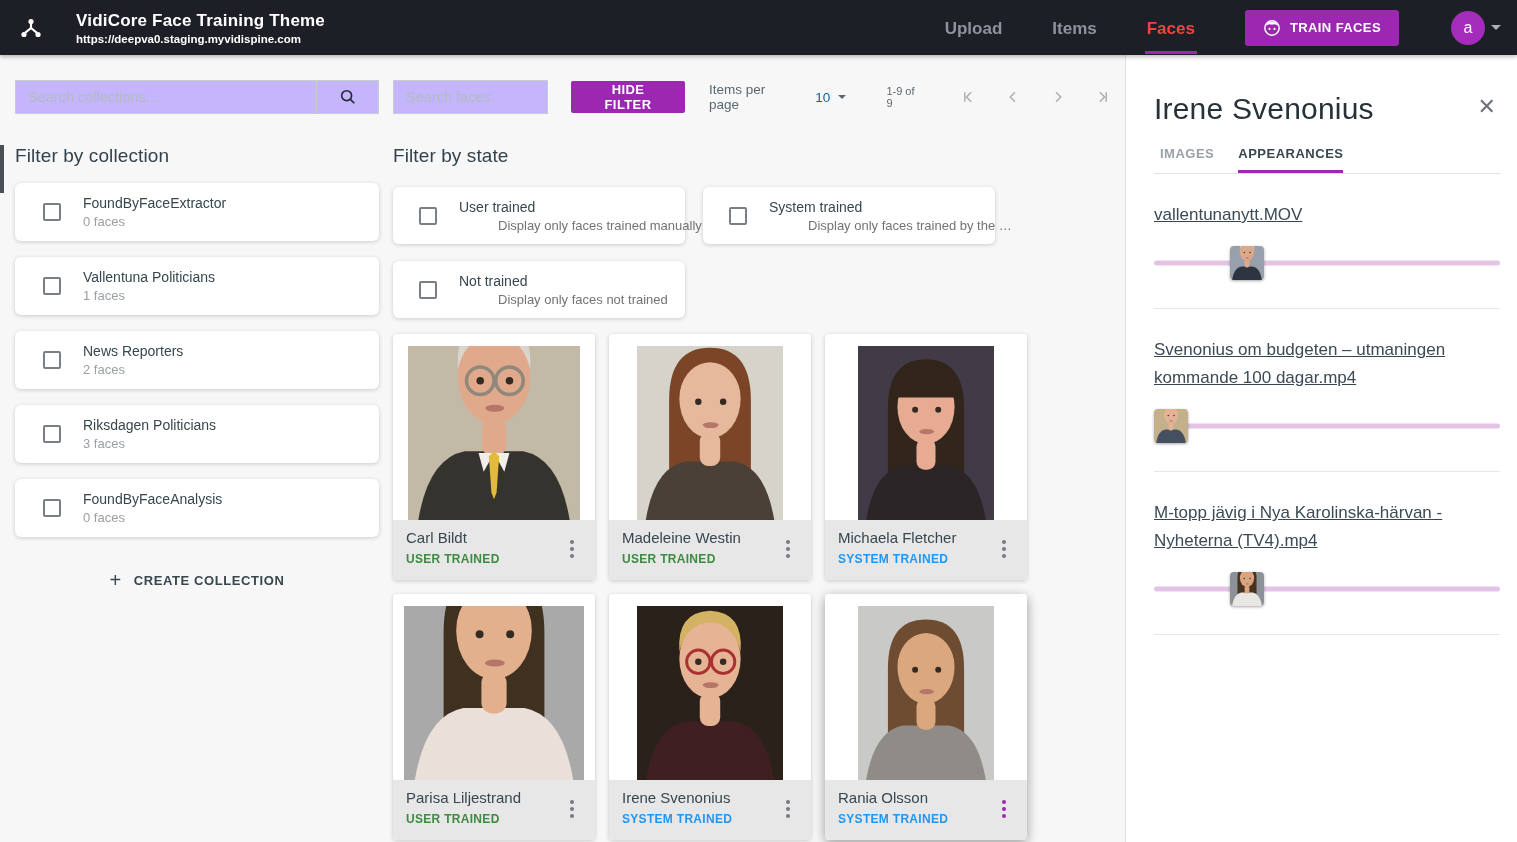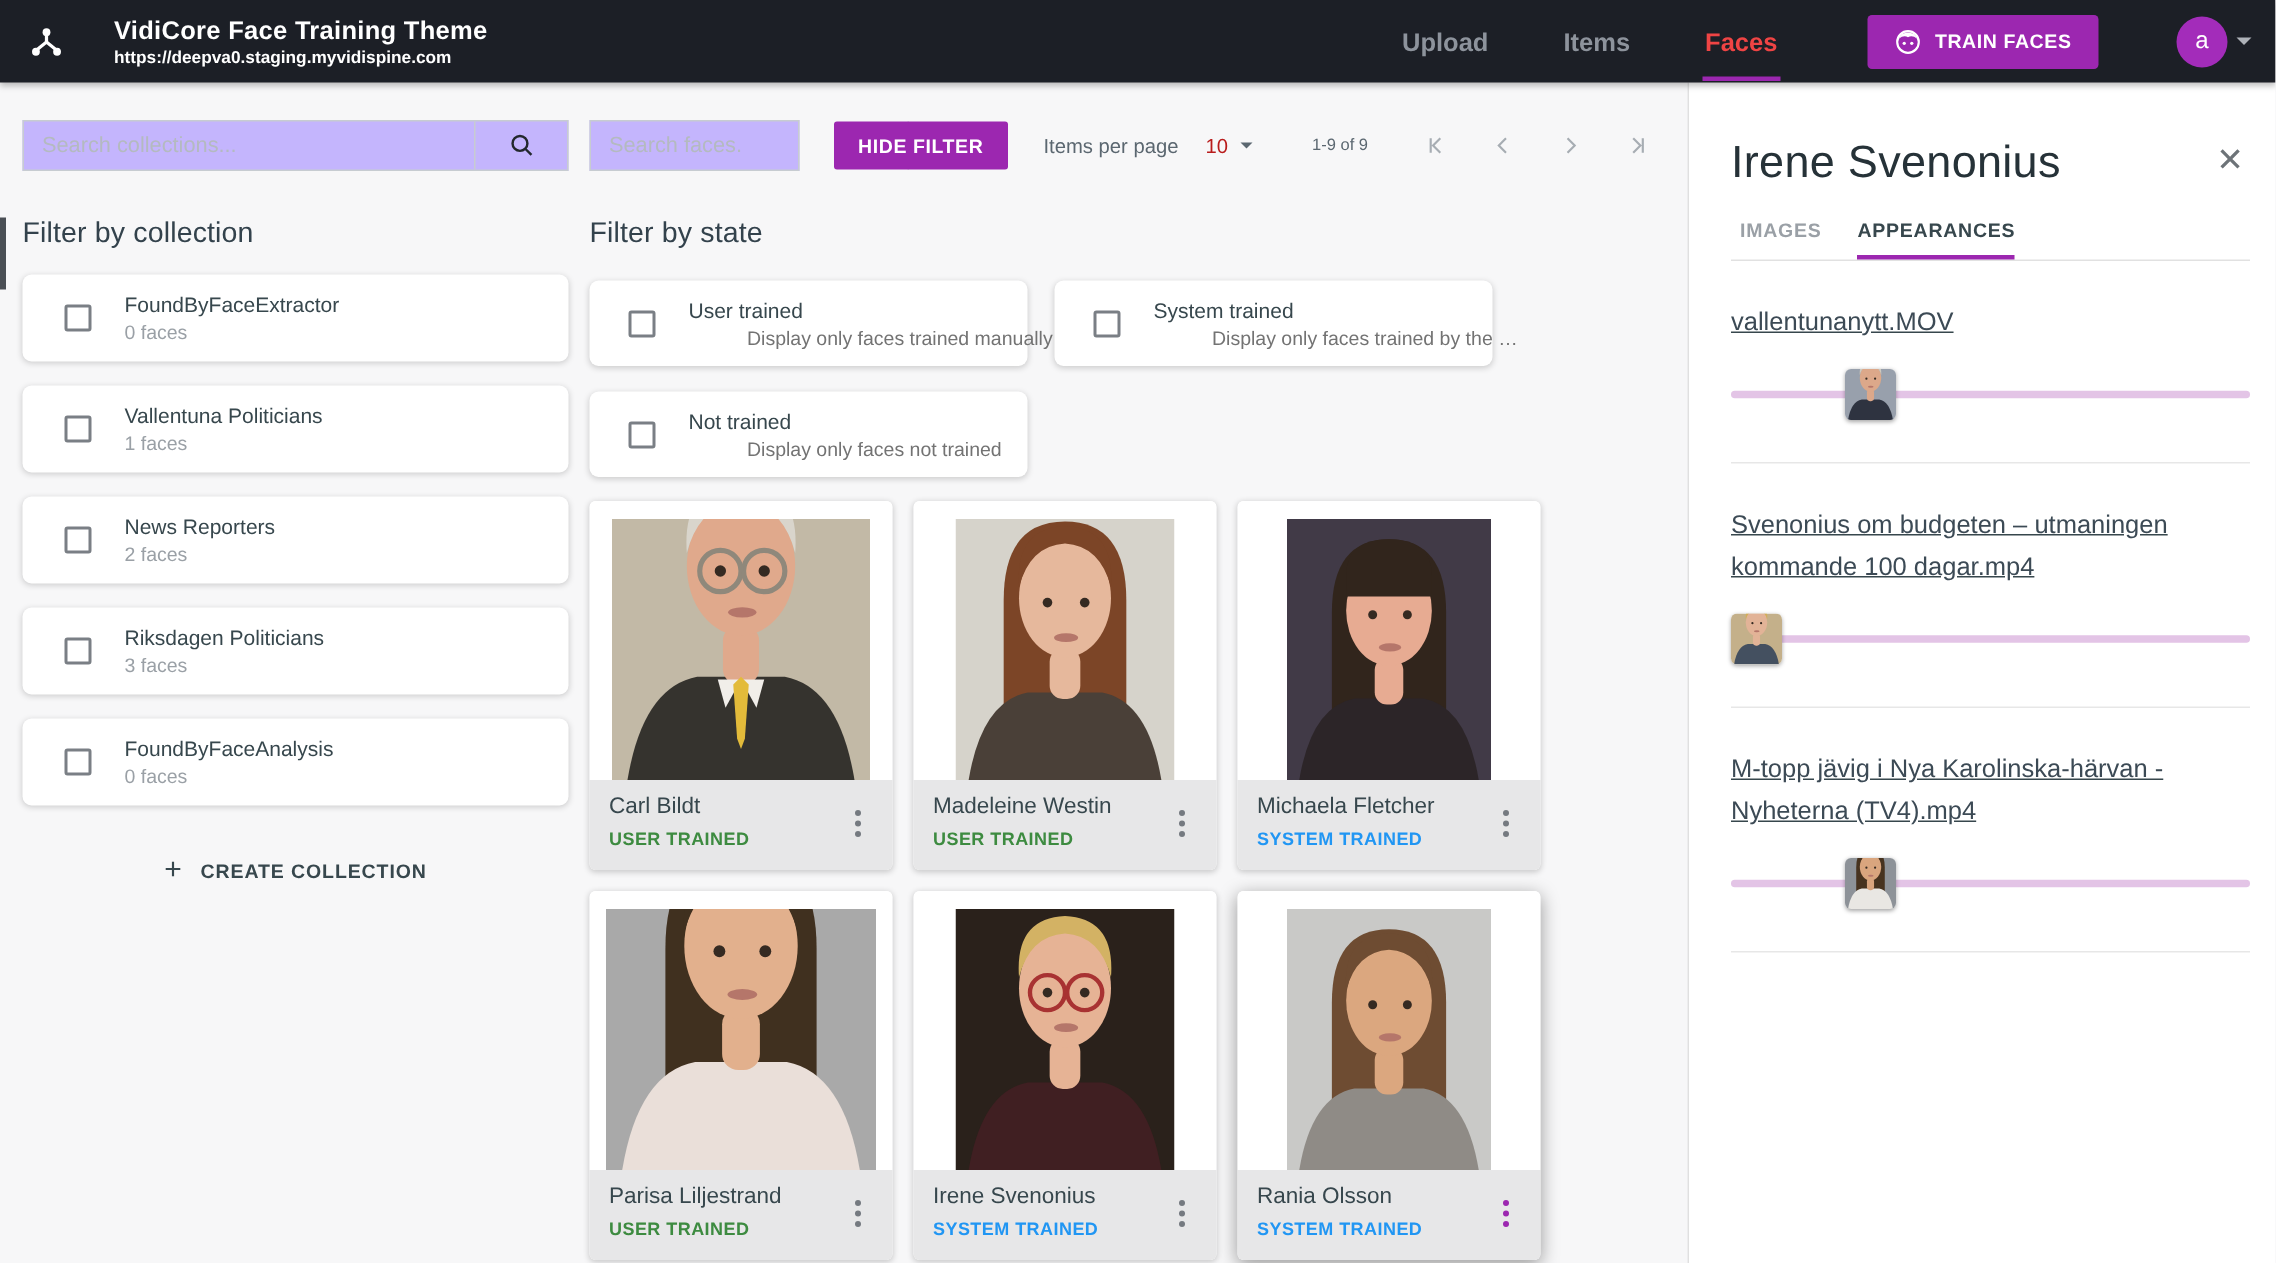--- a/index.html
+++ b/index.html
@@ -7,21 +7,21 @@
               font-family:"Liberation Sans", sans-serif; color:#37474d; }
 
   
   .header { height:55px; background:#1c1f26; display:flex; align-items:center;
             padding:0 16px 0 14px; position:relative; z-index:5;
             box-shadow:0 2px 4px rgba(0,0,0,.25);gap:20px; }
   .logo-wrap { width:34px; display:flex; justify-content:center; }
   .titles { margin-left:8px; color:#fff; }
   .app-title { font-size:17px; font-weight:bold; letter-spacing:.2px; }
   .app-url { font-size:11.5px; font-weight:bold; margin-top:2px; }
-  .nav { display:flex; gap:46px; margin-left:auto; margin-right:38px; }
+  .nav { display:flex; gap:46px; margin-left:auto; margin-right:28px; }
   .nav-item { color:#8d939c; font-size:17px; font-weight:bold; cursor:pointer;
               padding:17px 2px 12px; border-bottom:3px solid transparent; }
   .nav-item.active { color:#ef4444; border-bottom-color:#9c27b0; }
   .train-btn { background:#9c27b0; color:#fff; border:none; height:36px;
                padding:0 18px; font-size:13px; font-weight:bold; letter-spacing:.4px;
                border-radius:3px; display:flex; align-items:center; gap:9px; cursor:pointer;
                font-family:inherit; }
   .avatar-zone { display:flex; align-items:center; margin-left:32px; gap:6px; }
   .avatar { width:34px; height:34px; border-radius:50%; background:#a32cba; color:#fff;
             font-size:16px; display:flex; align-items:center; justify-content:center; cursor:pointer; }
@@ -53,27 +53,27 @@
               margin:0 22px 0 14px; flex:none; cursor:pointer; background:#fff; }
   .coll-name { font-size:14px; color:#37474d; }
   .coll-count { font-size:13px; color:#9aa0a6; margin-top:3px; }
   .create-btn { margin:25px auto 0; display:flex; align-items:center; gap:12px; background:none;
                 border:none; cursor:pointer; font-family:inherit; font-size:13px; font-weight:bold;
                 letter-spacing:.6px; color:#37474d; padding:8px 10px; }
   .plus-glyph { font-size:20px; font-weight:400; line-height:1; color:#37474d; }
 
   
   .toolbar { display:flex; align-items:center; }
-  .toolbar .search-box { width:140px; }
+  .toolbar .search-box { width:155px; }
   .hide-filter-btn { background:#9c27b0; color:#fff; border:none; height:32px; padding:0 16px;
                      font-size:13px; font-weight:bold; letter-spacing:.4px; border-radius:2px;
                      margin-left:23px; cursor:pointer; font-family:inherit; }
   .ipp-label { font-size:13.5px; color:#5b6770; margin-left:24px; }
   .ipp-select { display:flex; align-items:center; gap:8px; margin-left:18px; cursor:pointer; }
-  .ipp-value { font-size:13.5px; color:#b91c1c; }
+  .ipp-value { font-size:13.5px; color:#0369a1; }
   .ipp-caret { width:0; height:0; border-left:4.5px solid transparent; border-right:4.5px solid transparent;
                border-top:4.5px solid #5b6770; }
   .range-label { font-size:11px; color:#5b6770; margin-left:40px; }
   .pager { display:flex; margin-left:22px; }
   .pg-btn { width:45px; height:26px; background:none; border:none; color:#a7adb3; font-size:15px;
             display:flex; align-items:center; justify-content:center; cursor:default; font-family:inherit; }
 
   
   .state-grid { display:grid; grid-template-columns:292px 292px; column-gap:18px; row-gap:17px; margin-top:20px; }
   .state-card { background:#fff; border-radius:6px; box-shadow:0 1px 4px rgba(0,0,0,.18);

